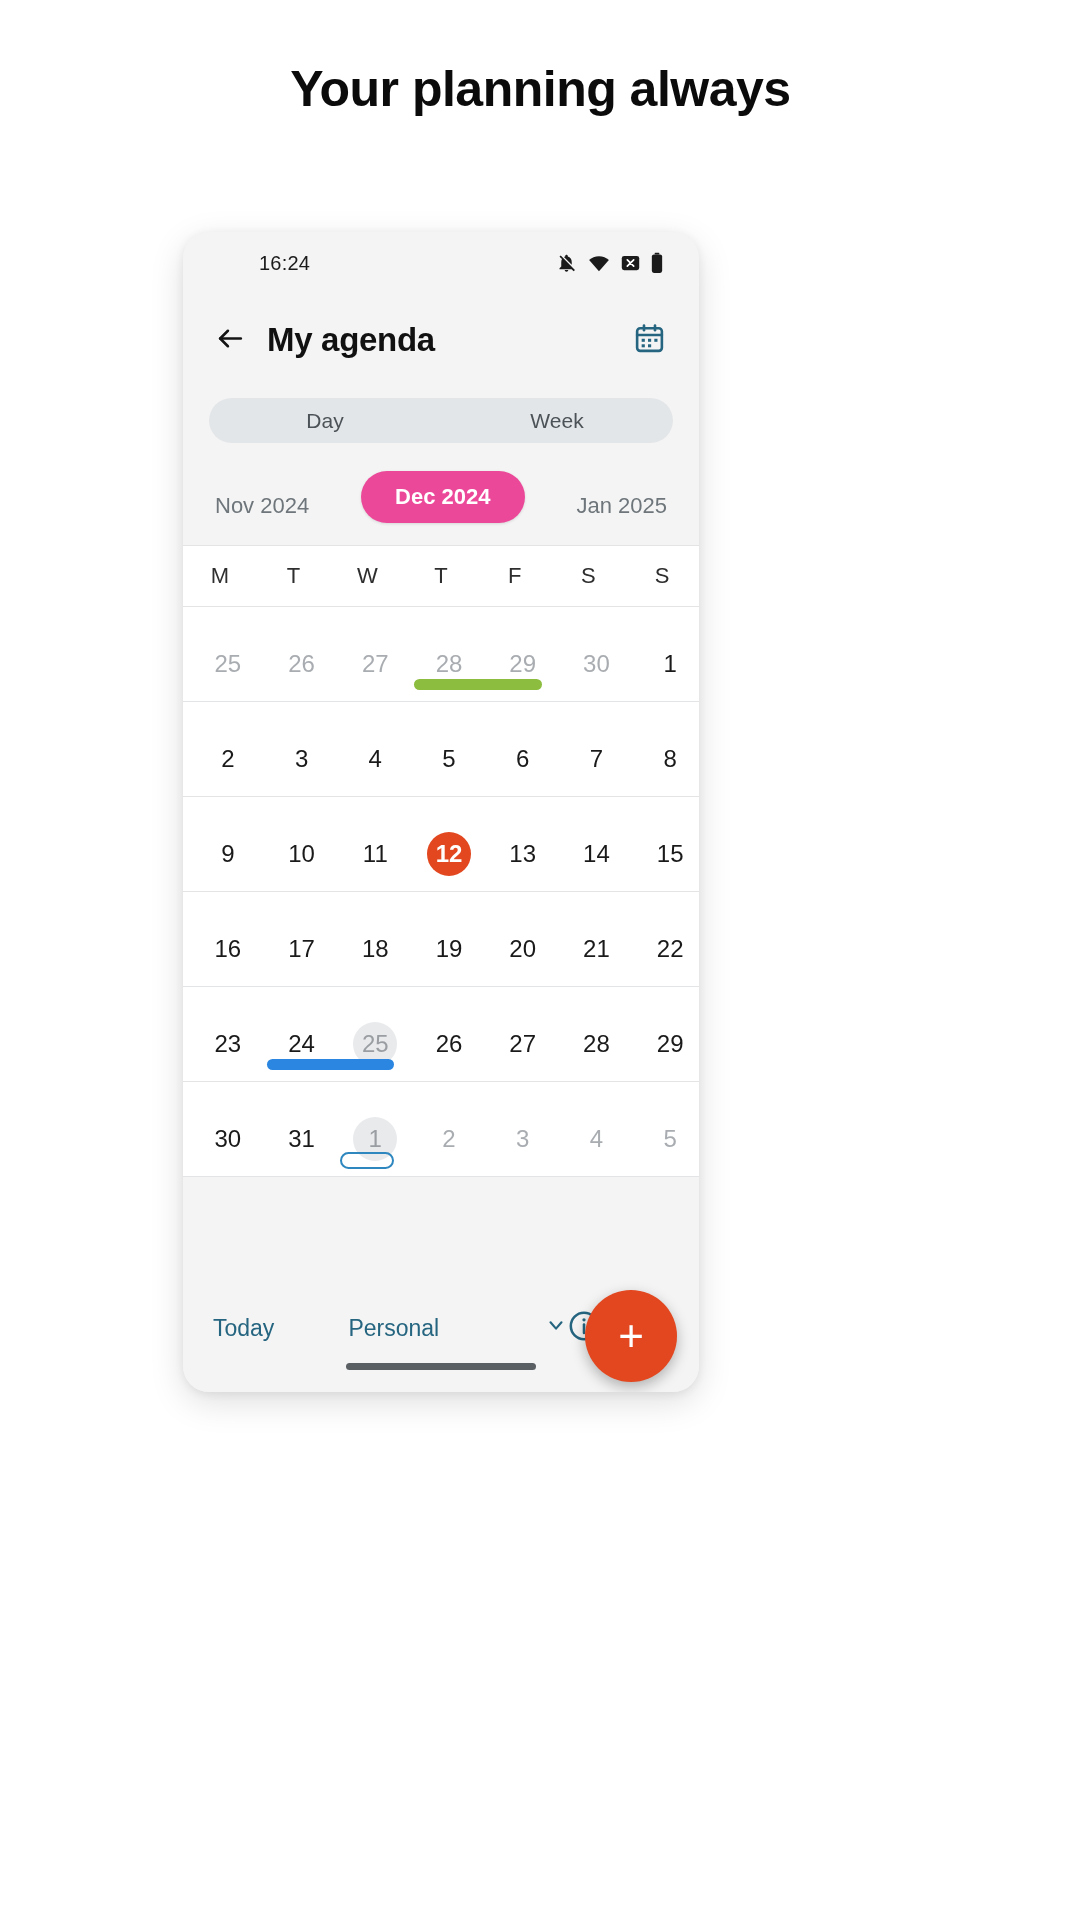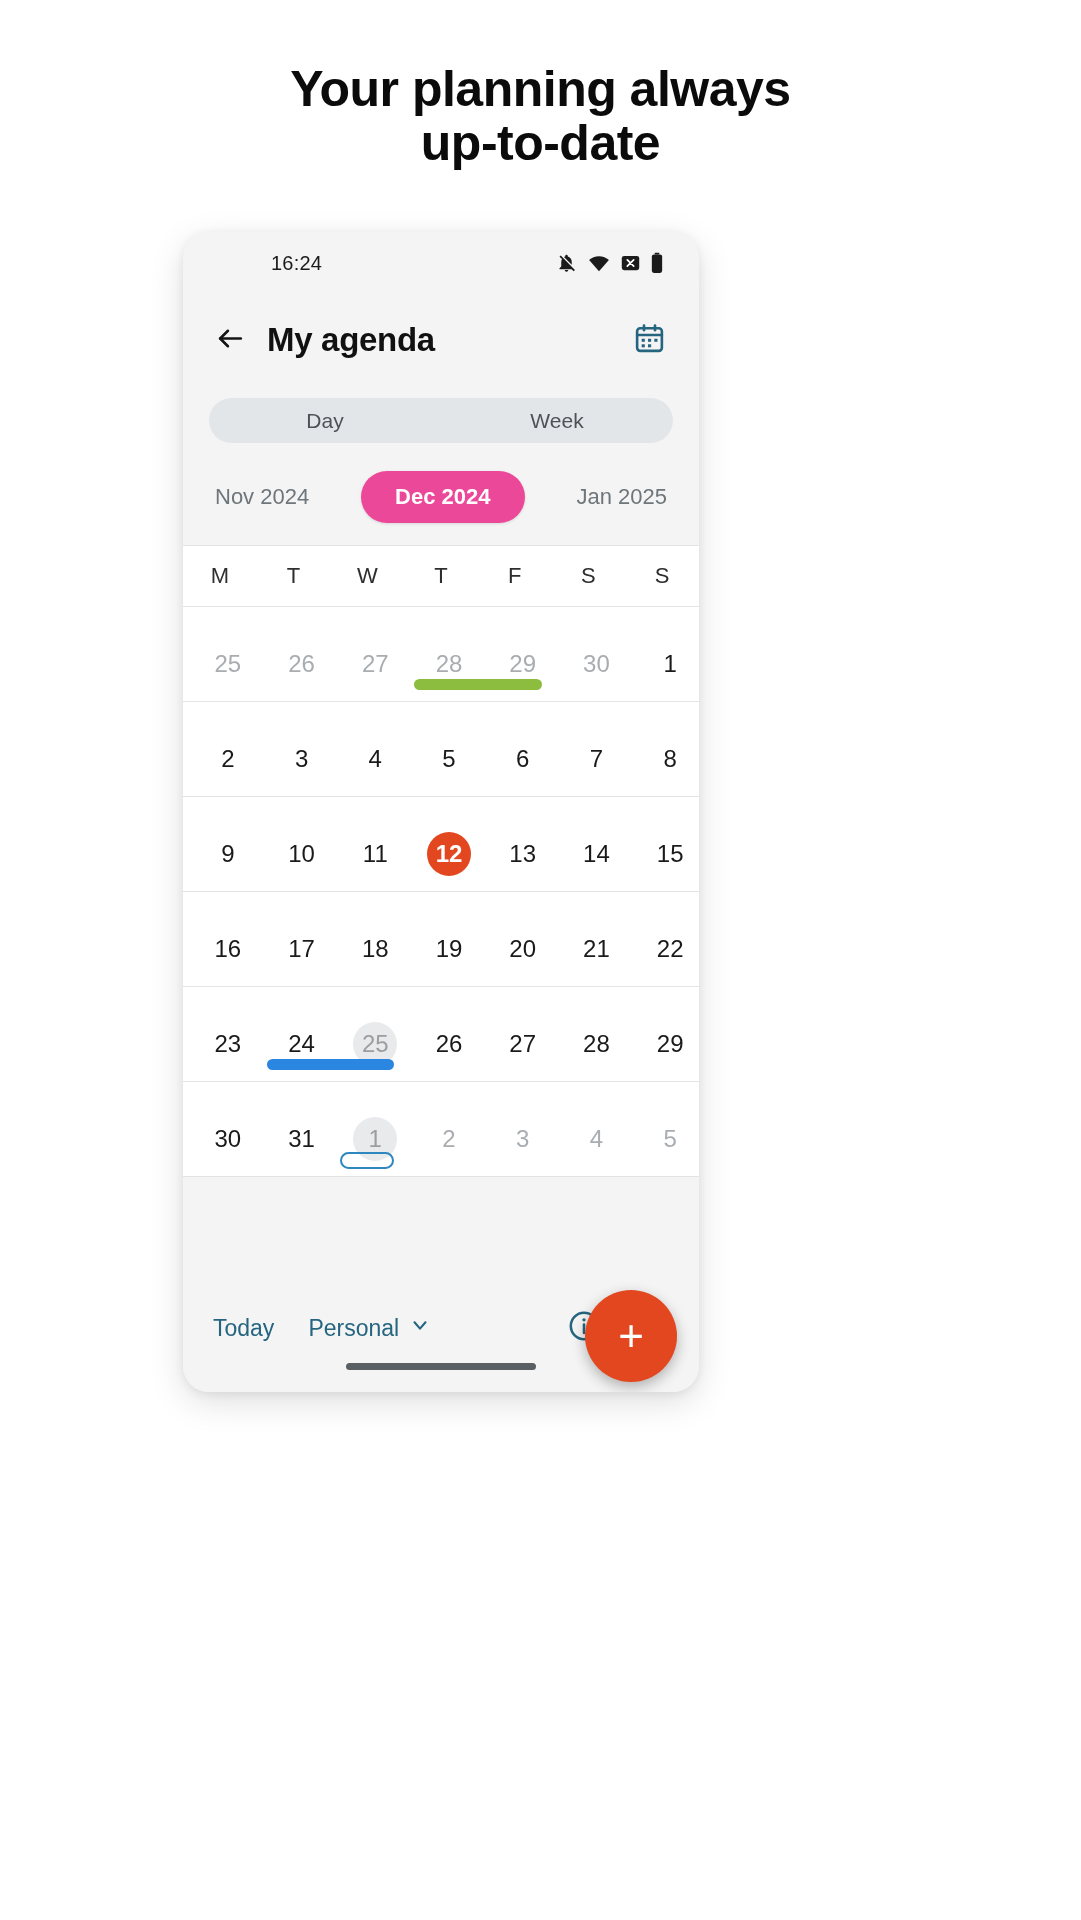--- a/index.html
+++ b/index.html
@@ -29,21 +29,21 @@
     box-shadow: 0 10px 34px rgba(0,0,0,0.13), 0 2px 10px rgba(0,0,0,0.07);
     overflow: hidden;
   }
 
   
   .statusbar {
     height: 62px; position: relative;
     display: flex; align-items: center;
   }
   .status-time {
-    position: absolute; left: 88px; top: 50%; transform: translateY(-50%);
+    position: absolute; left: 76px; top: 50%; transform: translateY(-50%);
     font-size: 20px; color: #1b1b1b; letter-spacing: 0.2px;
   }
   .status-icons {
     position: absolute; right: 36px; top: 50%; transform: translateY(-50%);
     display: flex; align-items: center; gap: 11px;
   }
   .status-icons svg { display: block; }
 
   
   .appbar {
@@ -64,21 +64,21 @@
     align-items: stretch; overflow: hidden;
   }
   .seg {
     flex: 1; display: flex; align-items: center; justify-content: center;
     font-size: 21px; color: #4c5358; border-radius: 30px;
   }
   .seg.active { background: #286480; color: #ffffff; font-weight: 600; }
 
   
   .monthstrip {
-    display: flex; align-items: center; justify-content: space-between;
+    display: flex; align-items: flex-end; justify-content: space-between;
     padding: 6px 26px 22px 26px;
   }
   .mitem {
     font-size: 22px; color: #6e767b; padding: 4px 6px; white-space: nowrap;
   }
   .mitem.current {
     background: #ec4899; color: #fff; font-weight: 600;
     border-radius: 26px; padding: 13px 34px;
     box-shadow: 0 1px 3px rgba(0,0,0,0.12);
   }
@@ -135,36 +135,35 @@
 
   
   .bottombar {
     position: absolute; left: 0; bottom: 0; width: 100%;
     height: 128px; background: #f4f4f4;
     display: flex; align-items: center; padding: 0 30px;
   }
   .bb-today { font-size: 23px; color: #256580; flex: 0 0 auto; }
   .bb-personal {
     display: flex; align-items: center; gap: 10px;
-    font-size: 23px; color: #256580; margin-left: 34px; flex: 1;
+    font-size: 23px; color: #256580; margin-left: 74px; flex: 1; justify-content: space-between;
   }
   .bb-icons { display: flex; align-items: center; gap: 36px; margin-left: auto; }
   .home-indicator {
     position: absolute; left: 50%; transform: translateX(-50%);
     bottom: 22px; width: 190px; height: 7px; border-radius: 4px; background: #5a5f63;
   }
 </style>
 </head>
 <body>
 
 <div class="page">
 
   <div class="headline">
     <span>Your planning always</span>
-    <span class="l2">up-to-date</span>
   </div>
 
   <div class="phone">
 
     <div class="statusbar">
       <div class="status-time">16:24</div>
       <div class="status-icons">
         <span>
           <svg width="21" height="21" viewBox="0 0 24 24" fill="#1b1b1b">
             <path d="M12 22c1.1 0 2-.9 2-2h-4c0 1.1.9 2 2 2zM18 16v-5c0-3.07-1.64-5.64-4.5-6.32V4c0-.83-.67-1.5-1.5-1.5S10.5 3.17 10.5 4v.68c-.5.12-.97.3-1.4.53L18 14.1V16zM5.41 3.35 4 4.76l2.81 2.81C6.29 8.57 6 9.74 6 11v5l-2 2v1h13.73l2.51 2.51 1.41-1.41L5.41 3.35z"></path>

